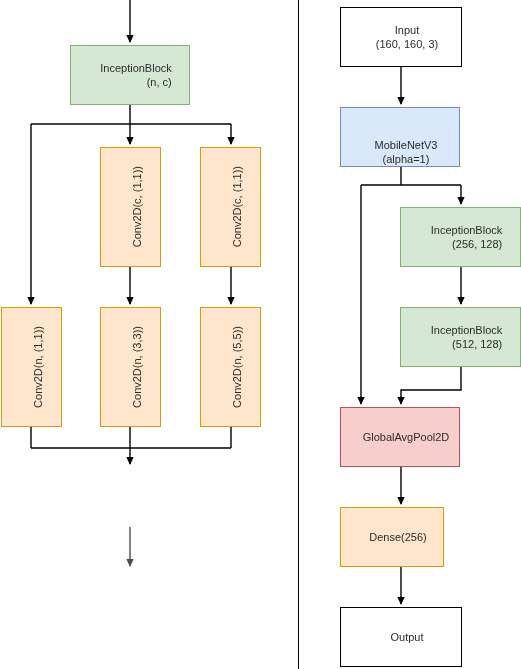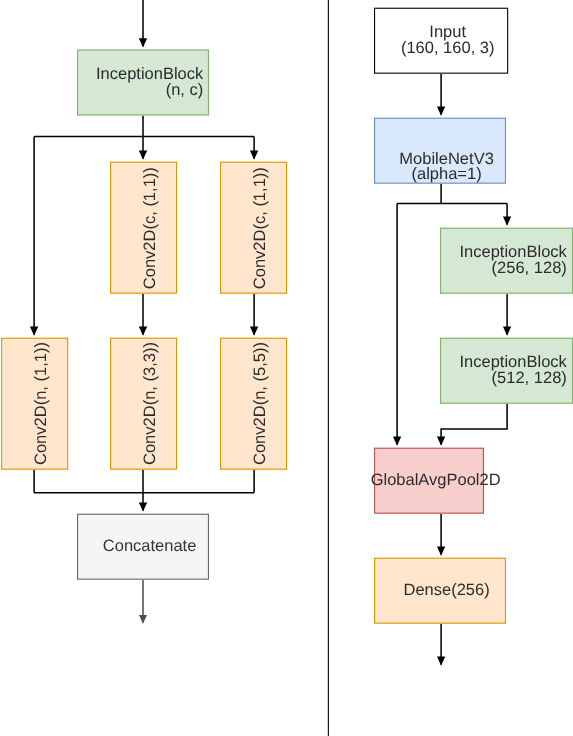--- a/index.html
+++ b/index.html
@@ -27,21 +27,21 @@
     height: 669px;
     pointer-events: none;
   }
   .node {
     position: absolute;
     box-sizing: border-box;
     display: flex;
     align-items: center;
     justify-content: center;
     text-align: center;
-    font-size: 15px;
+    font-size: 11px;
     line-height: 14px;
     color: #2b2b2b;
     border-width: 1px;
     border-style: solid;
     white-space: pre-line;
     padding-left: 12px;
   }
   .node .label {
     display: block;
     white-space: pre-line;
@@ -138,23 +138,20 @@
   </div>
 
   <div class="node vert fill-orange" style="left:100px; top:307px; width:61px; height:120px;">
     <span class="label">Conv2D(n, (3,3))</span>
   </div>
 
   <div class="node vert fill-orange" style="left:200px; top:307px; width:61px; height:120px;">
     <span class="label">Conv2D(n, (5,5))</span>
   </div>
 
-  <div class="node fill-gray" style="left:70px; top:467px; width:120px; height:60px;">
-    <span class="label">Concatenate</span>
-  </div>
 
   <div id="divider"></div>
 
   <div class="node fill-white" style="left:340px; top:7px; width:122px; height:60px;">
     <span class="label">Input
 (160, 160, 3)</span>
   </div>
 
   <div class="node fill-blue" style="left:340px; top:107px; width:120px; height:60px;">
     <span class="label">MobileNetV3
@@ -164,22 +161,25 @@
   <div class="node fill-green" style="left:400px; top:207px; width:121px; height:60px;">
     <span class="label">InceptionBlock
 (256, 128)</span>
   </div>
 
   <div class="node fill-green" style="left:400px; top:307px; width:121px; height:60px;">
     <span class="label">InceptionBlock
 (512, 128)</span>
   </div>
 
-  <div class="node fill-pink" style="left:340px; top:407px; width:100px; height:60px;">
+  <div class="node fill-pink" style="left:340px; top:407px; width:120px; height:60px;">
     <span class="label">GlobalAvgPool2D</span>
   </div>
 
-  <div class="node fill-orange" style="left:340px; top:507px; width:120px; height:60px;">
+  <div class="node fill-orange" style="left:340px; top:507px; width:104px; height:60px;">
     <span class="label">Dense(256)</span>
   </div>
 
+  <div class="node fill-white" style="left:340px; top:607px; width:122px; height:60px;">
+    <span class="label">Output</span>
+  </div>
 
 </div>
 
 </body></html>

